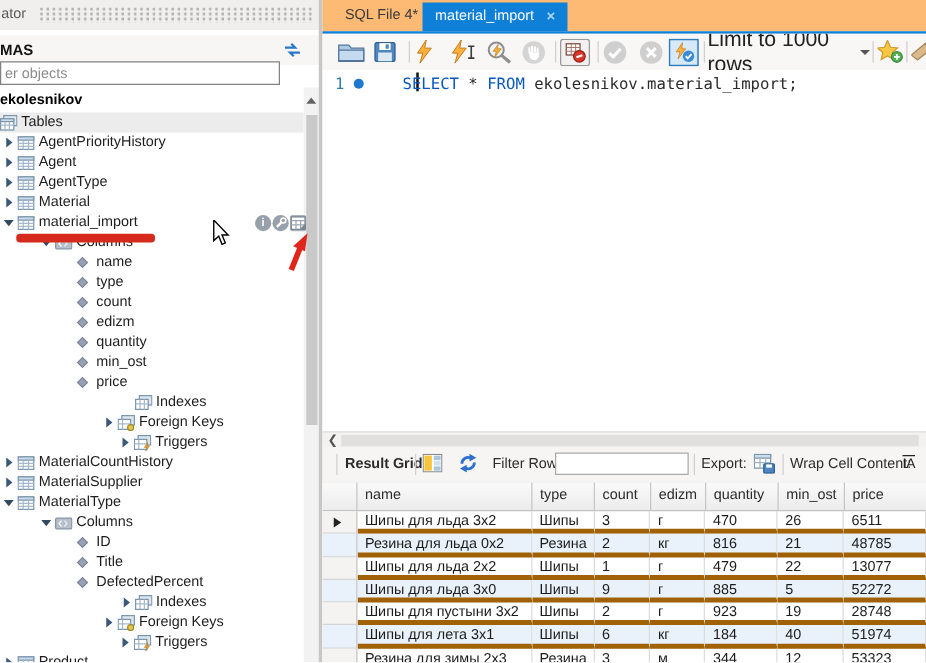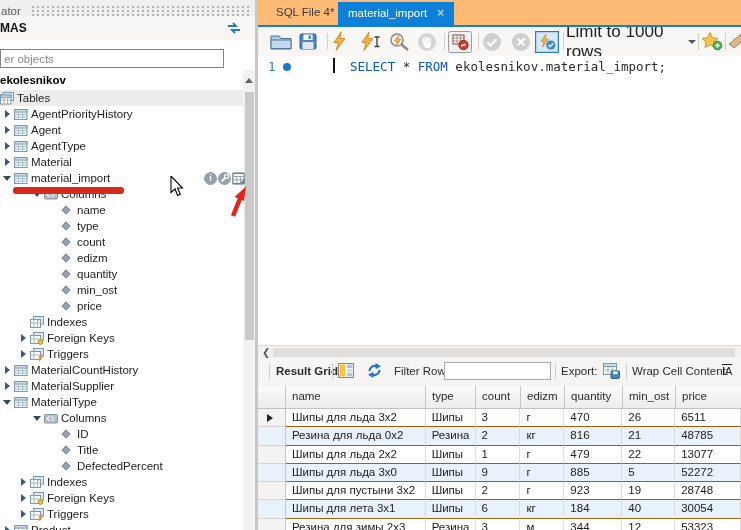--- a/index.html
+++ b/index.html
@@ -7,35 +7,35 @@
        font-family:"Liberation Sans","DejaVu Sans",sans-serif;font-size:12px;color:#222;}
   #root{position:relative;width:741px;height:530px;overflow:hidden;background:#fff;}
   .abs{position:absolute;}
   
   #left-panel{left:0;top:0;width:255px;height:530px;background:#fff;}
   #nav-header{left:0;top:0;width:255px;height:24px;background:#f0efee;}
   #nav-header .title{position:absolute;left:1px;top:5px;color:#5a5a5a;font-size:11.5px;}
   #nav-dots{position:absolute;left:32px;top:6px;width:218px;height:12px;
     background-image:radial-gradient(circle at 1.2px 1.2px,#b3b3b3 1px,transparent 1.3px);
     background-size:5px 4px;}
-  #schemas-row{left:0;top:16px;width:255px;height:24px;background:#f7f6f5;}
+  #schemas-row{left:0;top:28px;width:255px;height:24px;background:#f7f6f5;}
   #schemas-row .title{position:absolute;left:0px;top:5px;font-weight:bold;font-size:12px;color:#111;}
   #schema-refresh{position:absolute;left:226px;top:4px;width:16px;height:16px;cursor:pointer;}
   #filter-box{left:0;top:49px;width:224px;height:19px;}
   #filter-box input{width:100%;height:100%;box-sizing:border-box;border:1px solid #828282;
      font-family:inherit;font-size:11.5px;padding:0 3px;color:#333;}
   #filter-box input::placeholder{color:#8b8b8b;}
   
   #tree{left:0;top:70px;width:243px;height:460px;overflow:hidden;}
   #schema-row{position:absolute;left:0;top:2px;height:16px;line-height:16px;font-weight:bold;font-size:11.5px;color:#000;}
   #tree-items{position:absolute;left:0;top:20px;width:243px;}
   .trow{height:16px;line-height:16px;display:flex;align-items:center;white-space:nowrap;cursor:default;}
   .trow.sel{background:#ececec;}
   .trow .tlabel{font-size:11.5px;color:#1d1d1d;padding-left:2px;}
-  .l0{padding-left:0px;} .l1{padding-left:3px;} .l2{padding-left:19px;} .l3{padding-left:33px;} .l4{padding-left:49px;}
+  .l0{padding-left:0px;} .l1{padding-left:3px;} .l2{padding-left:19px;justify-content:center;} .l3{padding-left:33px;} .l4{padding-left:49px;}
   .arrow{width:11px;height:10px;display:inline-block;position:relative;flex:0 0 11px;}
   .arrow.ar::before{content:"";position:absolute;left:2px;top:1px;border-left:5px solid #3c5878;
     border-top:4px solid transparent;border-bottom:4px solid transparent;}
   .arrow.ad::before{content:"";position:absolute;left:0px;top:3px;border-top:5px solid #32495f;
     border-left:4px solid transparent;border-right:4px solid transparent;}
   .ticon{width:15px;height:13px;display:inline-block;flex:0 0 15px;}
   
   #tree-scrollbar{left:243px;top:70px;width:12px;height:460px;background:#f2f2f2;}
   #tree-scroll-up{position:absolute;left:2px;top:6px;width:8px;height:8px;}
   #tree-scroll-up::before{content:"";position:absolute;left:0;top:2px;border-bottom:5px solid #636363;
@@ -63,21 +63,21 @@
   .tb{position:absolute;top:4px;height:21px;display:flex;align-items:center;justify-content:center;cursor:pointer;}
   .tsep{position:absolute;top:6px;width:1px;height:17px;background:#d2d0ce;}
   #limit-dd{position:absolute;left:308px;top:4px;width:130px;height:21px;display:flex;align-items:center;
      font-size:17px;color:#222;cursor:pointer;}
   #limit-dd .caret{margin-left:14px;border-top:4px solid #555;border-left:4px solid transparent;border-right:4px solid transparent;}
   
   #editor{left:258px;top:56px;width:483px;height:289px;background:#fff;}
   #line-no{position:absolute;left:10px;top:3px;color:#2e7fae;font-family:"DejaVu Sans Mono","Liberation Mono",monospace;font-size:12.5px;}
   #bp-dot{position:absolute;left:25px;top:7px;width:8px;height:8px;border-radius:50%;background:#1e78d0;}
   #caret{position:absolute;left:75px;top:2px;width:1.5px;height:15px;background:#111;}
-  #code-line{position:absolute;left:92px;top:3px;font-family:"DejaVu Sans Mono","Liberation Mono",monospace;
+  #code-line{position:absolute;left:64px;top:3px;font-family:"DejaVu Sans Mono","Liberation Mono",monospace;
      font-size:12.5px;white-space:pre;color:#2b2b2b;cursor:text;}
   #code-line .kw{color:var(--keyword-blue,#0758c4);}
   
   #hscroll{left:258px;top:345px;width:483px;height:13px;background:#f3f2f1;border-top:1px solid #ddd;}
   #hscroll-left{position:absolute;left:4px;top:2px;width:10px;height:10px;color:#555;font-size:10px;line-height:10px;cursor:pointer;}
   #hscroll-thumb{position:absolute;left:15px;top:2px;width:462px;height:9px;background:#e0dfde;cursor:pointer;}
   
   #res-toolbar{left:258px;top:358px;width:483px;height:28px;background:#f6f5f4;border-bottom:1px solid #c9c9c9;overflow:hidden;}
   .rlabel{position:absolute;top:7px;font-size:11.5px;color:#2b2b2b;}
   #res-filter-input{position:absolute;left:186px;top:4px;width:107px;height:18px;box-sizing:border-box;
@@ -86,21 +86,21 @@
   #wrap-icon{position:absolute;left:464px;top:6px;font-size:11px;color:#222;border-top:1.5px solid #222;
      padding-top:0px;line-height:13px;cursor:pointer;white-space:nowrap;}
   
   #grid{left:258px;top:386px;width:483px;height:144px;overflow:hidden;background:#fff;}
   #grid-header{position:absolute;left:0;top:0;height:22px;display:flex;background:linear-gradient(#fafafa,#ececec);border-bottom:1px solid #c2c2c2;}
   .hcell{box-sizing:border-box;border-right:1px solid #c6c6c6;font-size:11.5px;color:#2b2b2b;
      line-height:21px;padding-left:6px;cursor:pointer;}
   #grid-body{position:absolute;left:0;top:23px;width:483px;}
   .grow{display:flex;height:18.3px;}
   .grow.alt .gcell, .grow.alt .gutter{background:#e9f2fb;}
-  .gcell{box-sizing:border-box;border-right:1px solid #dcdcdc;border-bottom:1px solid #a16207;
+  .gcell{box-sizing:border-box;border-right:1px solid #dcdcdc;border-bottom:4px solid #a16207;
      font-size:11.5px;color:#1c1c1c;line-height:17.5px;padding-left:6px;white-space:nowrap;overflow:hidden;cursor:cell;}
   .gutter{box-sizing:border-box;background:#f4f3f2;border-right:1px solid #c6c6c6;border-bottom:1px solid #d4d4d4;position:relative;cursor:pointer;}
   .rowmark::after{content:"";position:absolute;left:9px;top:5px;border-left:6px solid #222;
      border-top:4px solid transparent;border-bottom:4px solid transparent;}
   svg{display:block;}
 </style>
 </head>
 <body>
 
 <div id="root">
@@ -674,21 +674,21 @@
           <div class="gcell" style="width:66px;">28748</div>
         </div>
         <div class="grow alt">
           <div class="gutter" style="width:28px;"></div>
           <div class="gcell" style="width:140px;">Шипы для лета 3x1</div>
           <div class="gcell" style="width:50px;">Шипы</div>
           <div class="gcell" style="width:45px;">6</div>
           <div class="gcell" style="width:44px;">кг</div>
           <div class="gcell" style="width:58px;">184</div>
           <div class="gcell" style="width:53px;">40</div>
-          <div class="gcell" style="width:66px;">30054</div>
+          <div class="gcell" style="width:66px;">51974</div>
         </div>
         <div class="grow">
           <div class="gutter" style="width:28px;"></div>
           <div class="gcell" style="width:140px;">Резина для зимы 2x3</div>
           <div class="gcell" style="width:50px;">Резина</div>
           <div class="gcell" style="width:45px;">3</div>
           <div class="gcell" style="width:44px;">м</div>
           <div class="gcell" style="width:58px;">344</div>
           <div class="gcell" style="width:53px;">12</div>
           <div class="gcell" style="width:66px;">53323</div>

